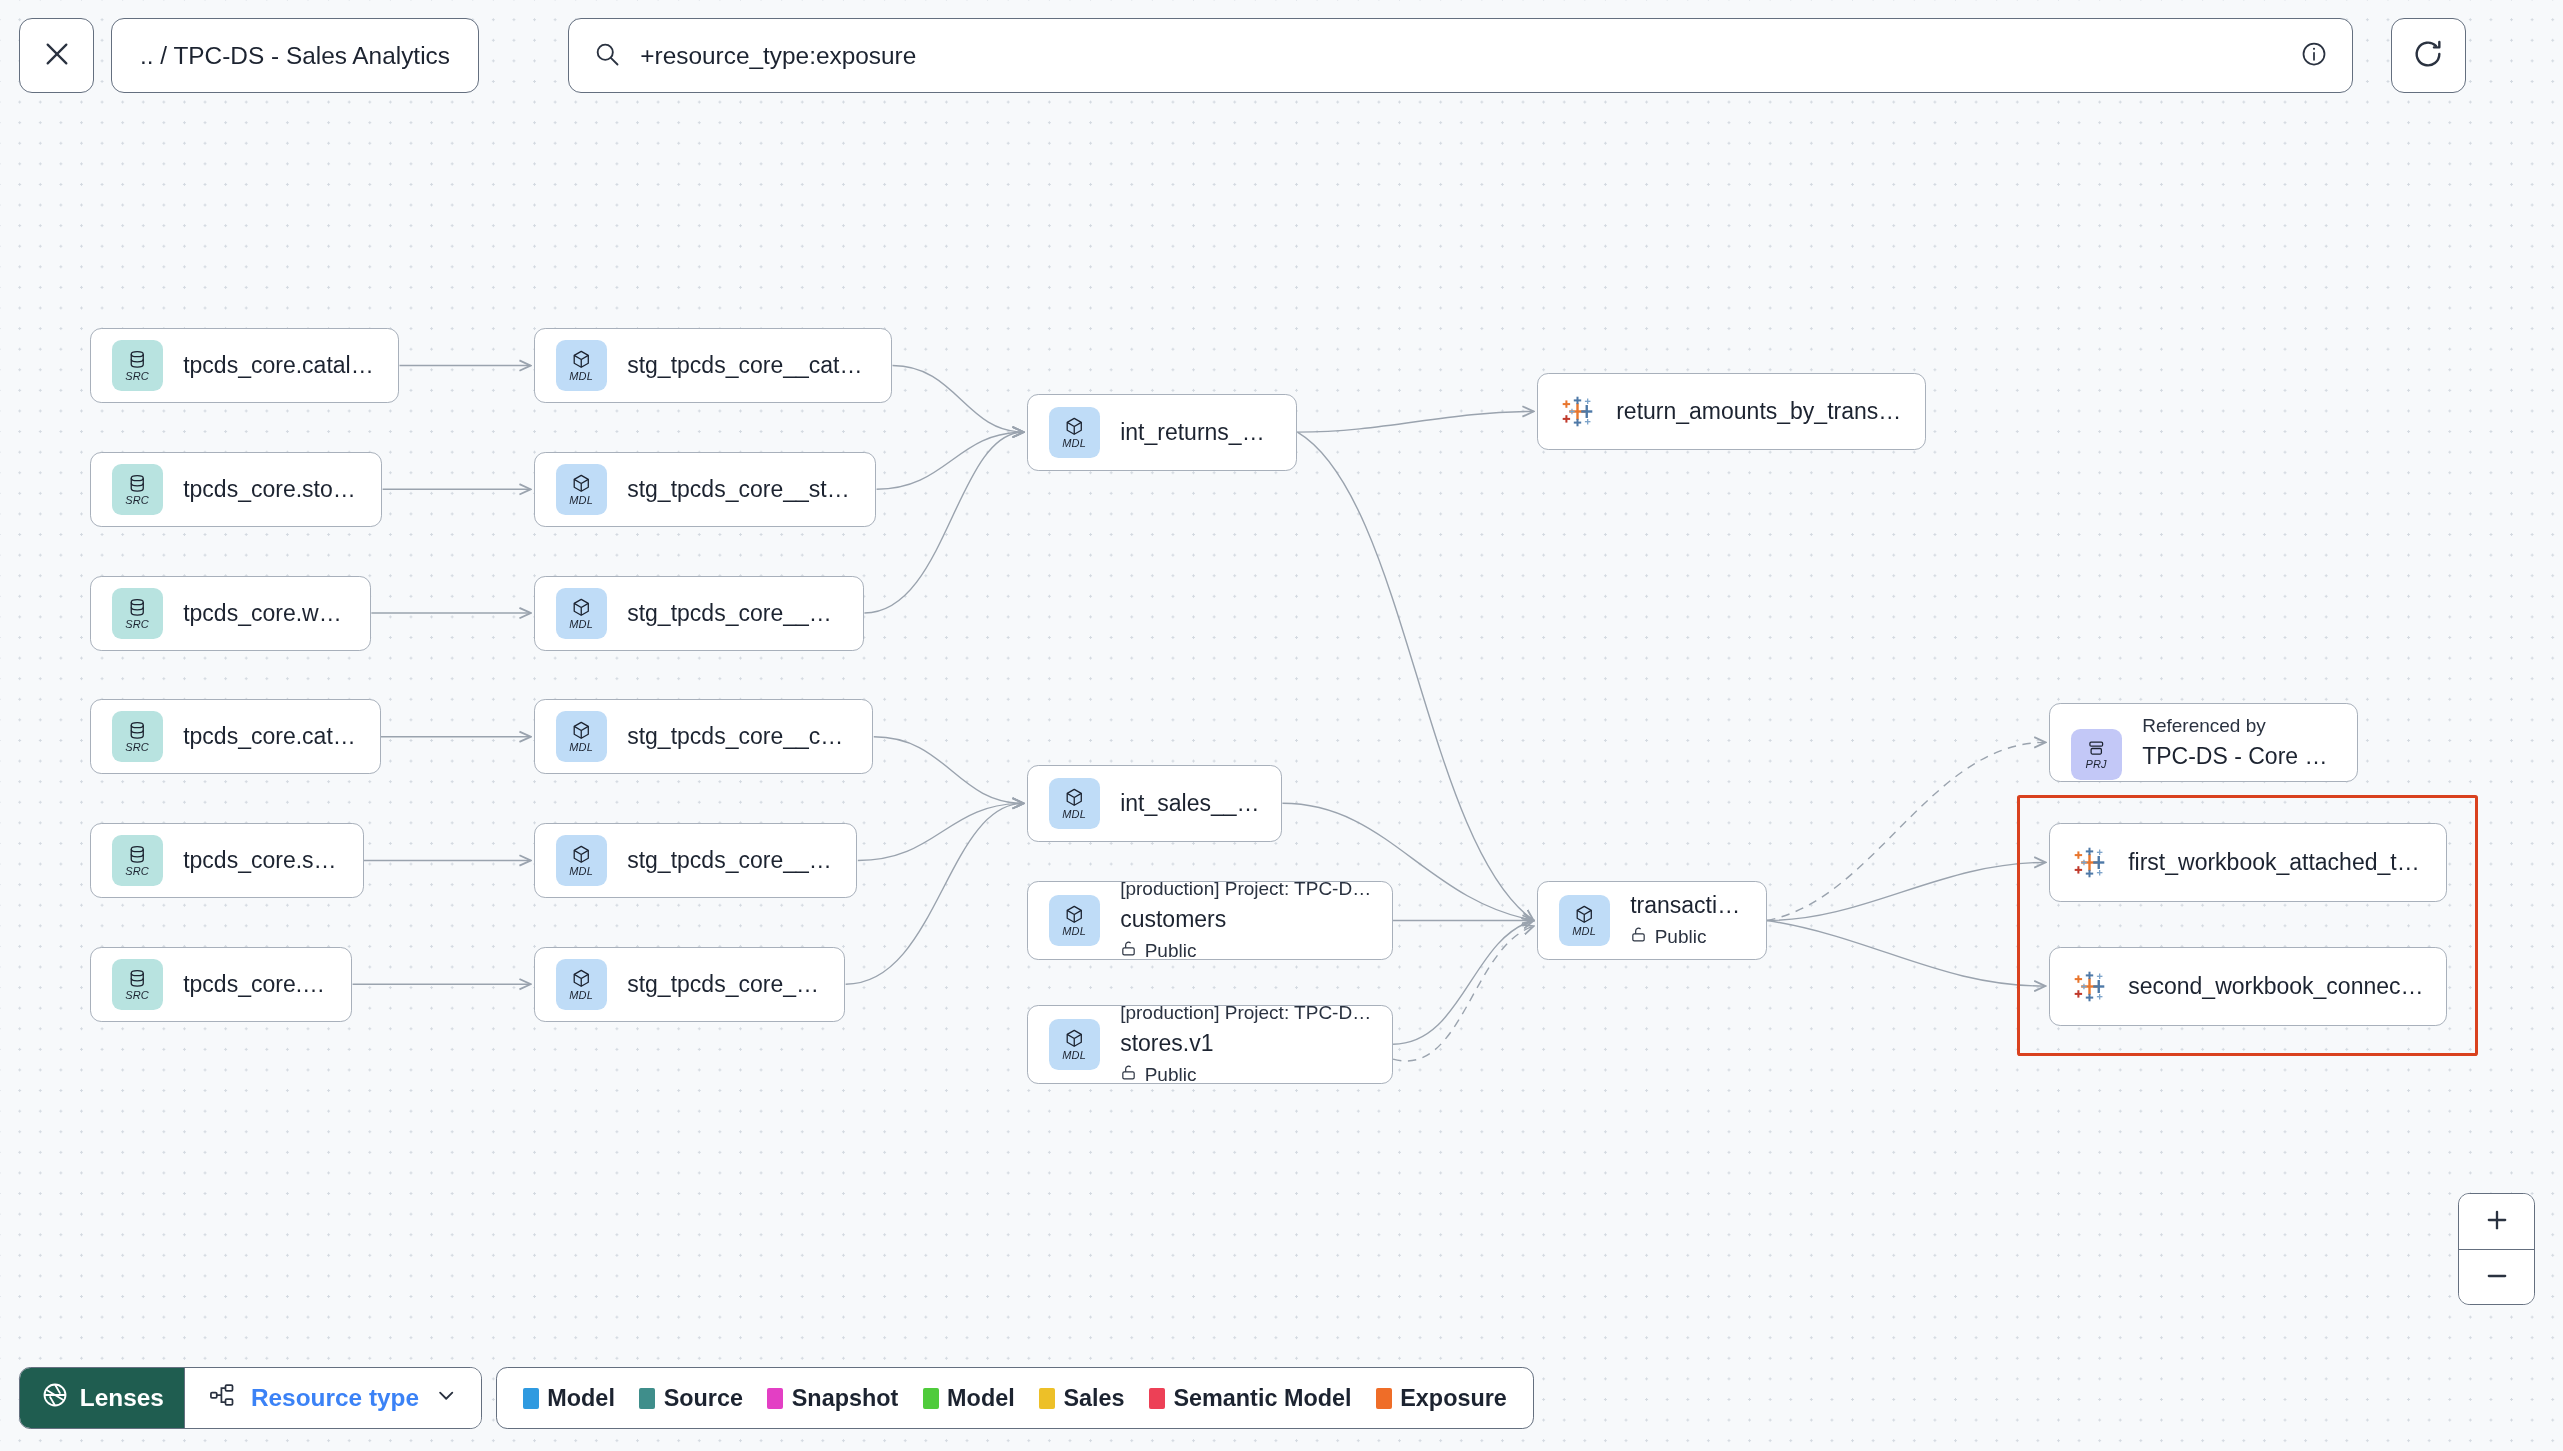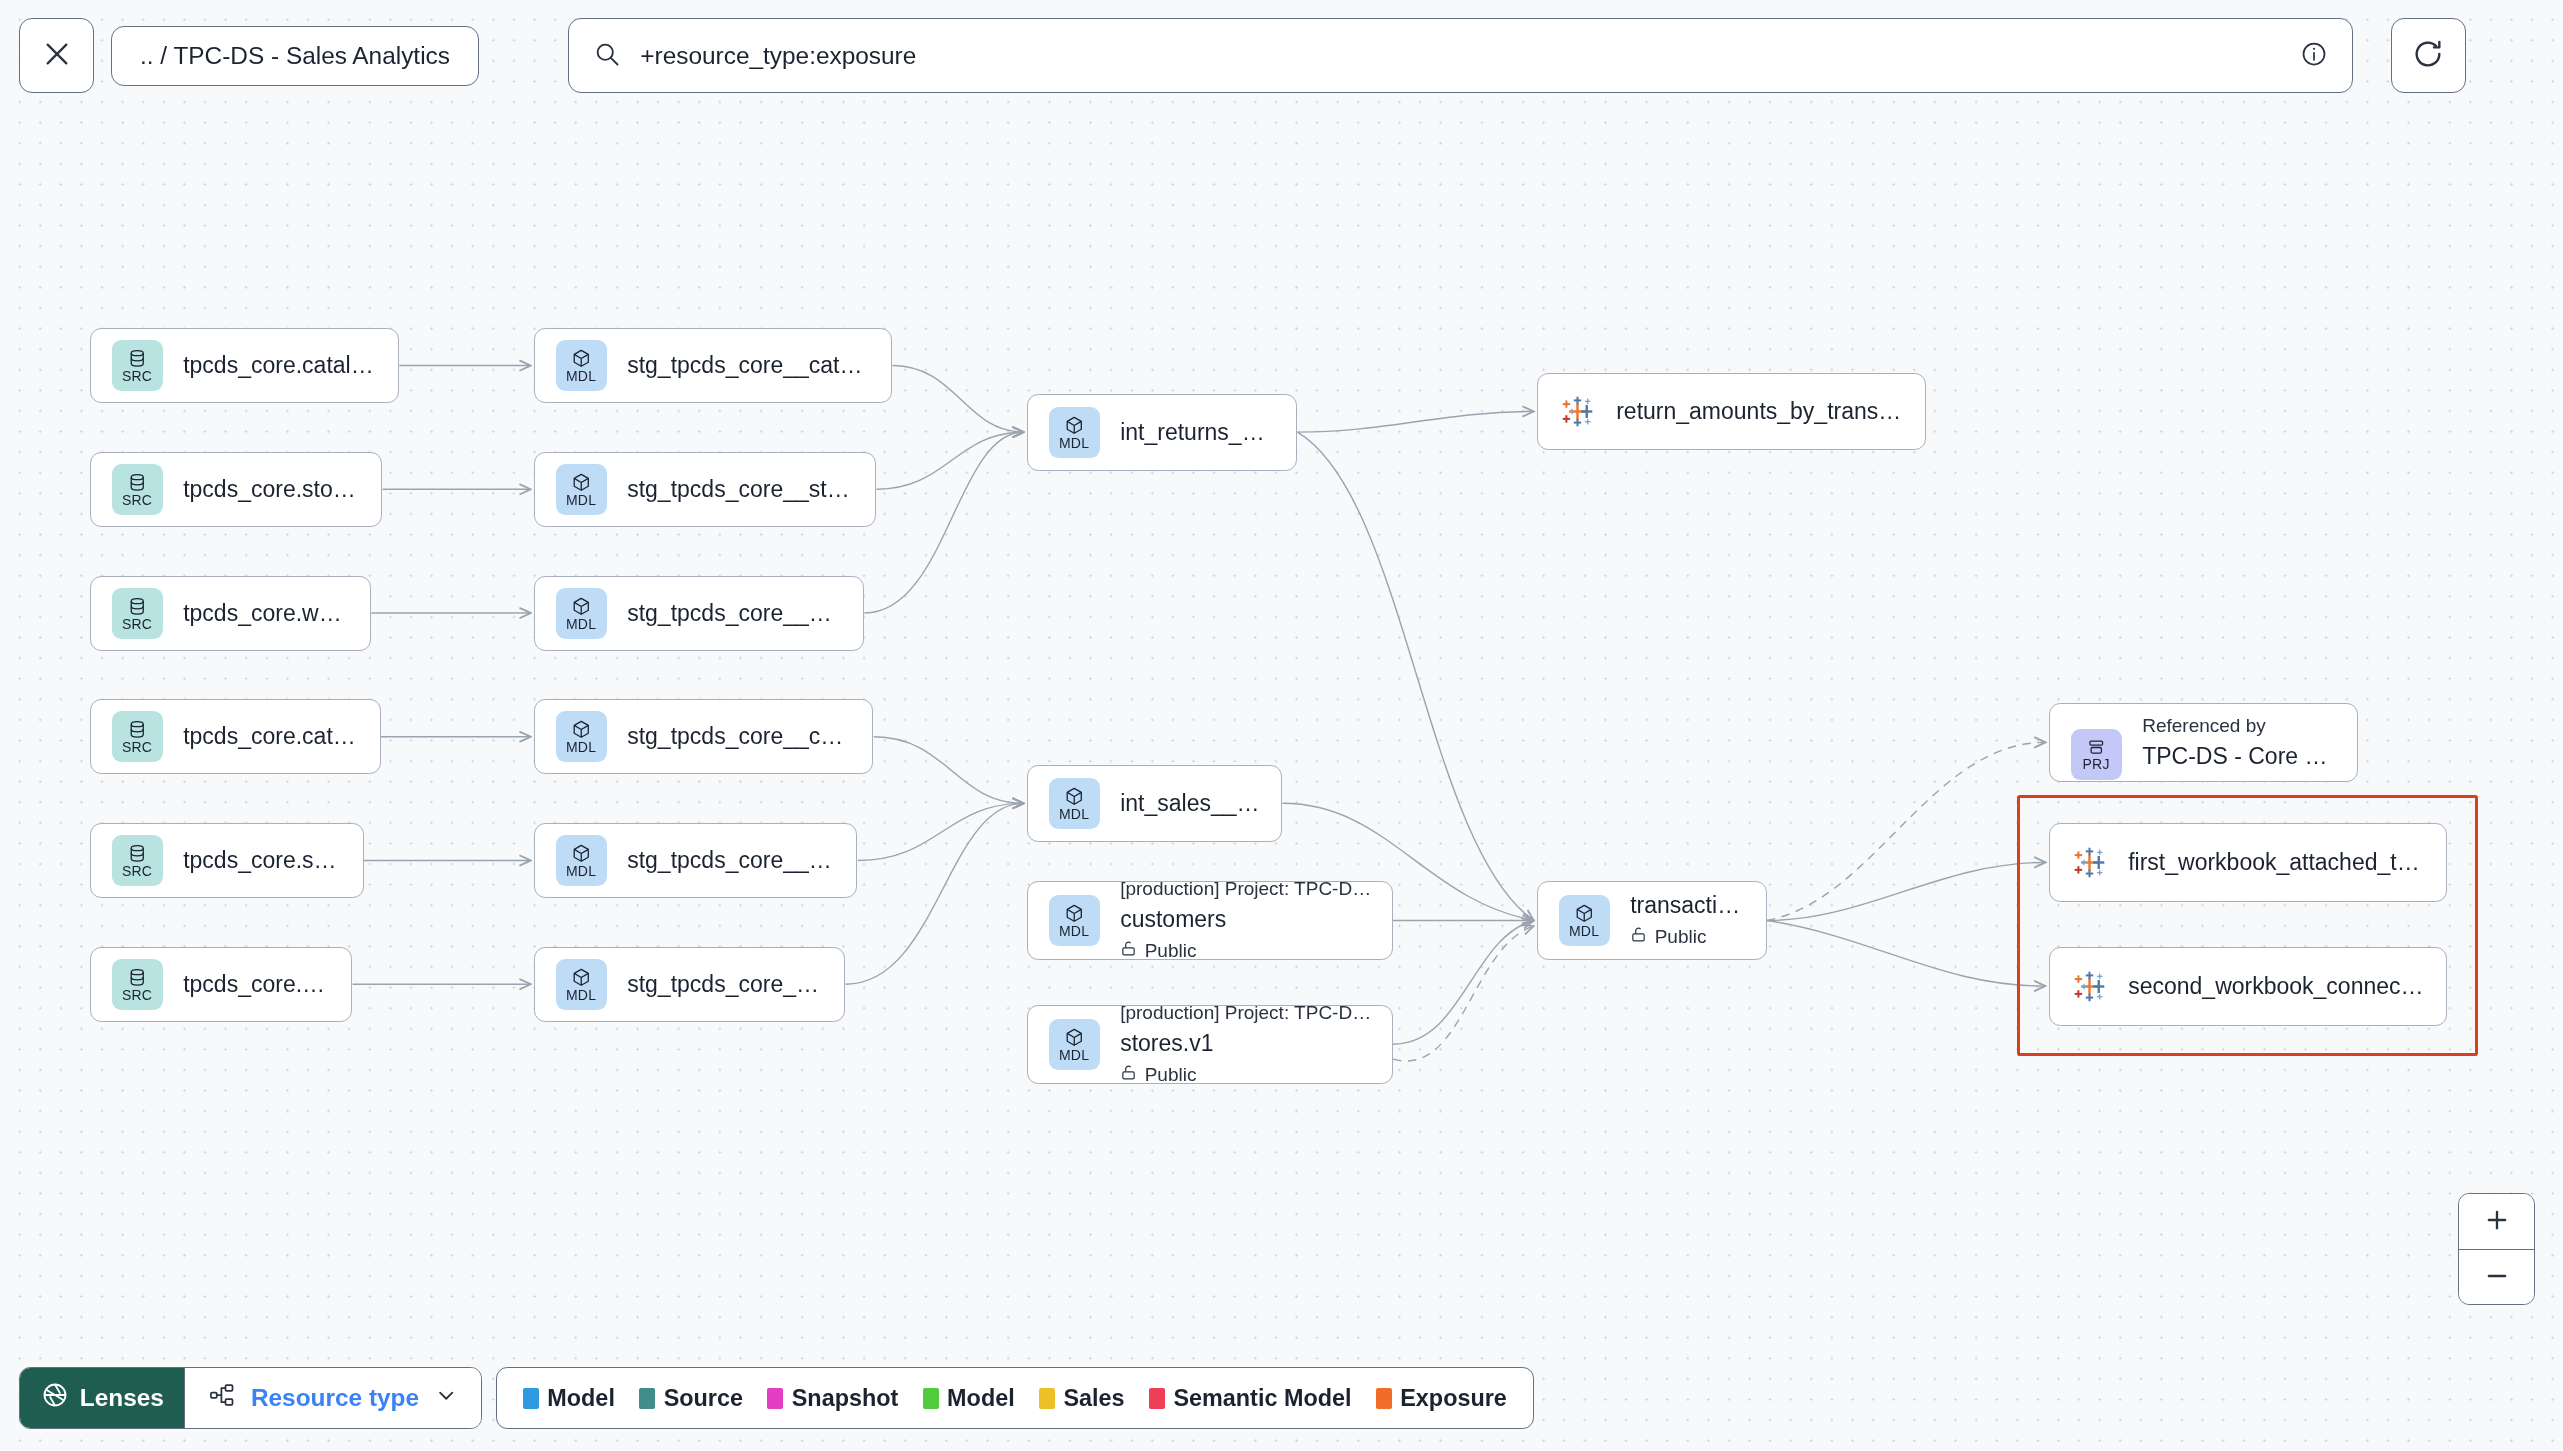--- a/index.html
+++ b/index.html
@@ -42,21 +42,21 @@
     border: 1.5px solid #646f7f;
     border-radius: 13px;
     display: flex;
     align-items: center;
     justify-content: center;
     cursor: pointer;
     flex: none;
   }
 
   .breadcrumb {
-    height: 60px;
+    height: 75px;
     background: #ffffff;
     border: 1.5px solid #646f7f;
     border-radius: 13px;
     display: flex;
     align-items: center;
     padding: 0 28px;
     font-size: 24.4px;
     color: #1c2330;
     cursor: pointer;
     white-space: nowrap;
@@ -128,24 +128,25 @@
     flex-direction: column;
     align-items: center;
     justify-content: center;
     flex: none;
     gap: 0.9px;
   }
   .badge.src { background: #b8e3e0; }
   .badge.mdl { background: #bfdcf7; }
   .badge.prj { background: #c3c8f7; margin-top: 24px; }
   .badge-txt {
-    font-size: 14px;
+    font-size: 11px;
     letter-spacing: 0.2px;
     color: #1c2330;
     line-height: 1;
+    font-style: italic;
   }
 
   .node-label {
     font-size: 23px;
     color: #1c2330;
     white-space: nowrap;
     overflow: hidden;
     text-overflow: ellipsis;
   }
 

